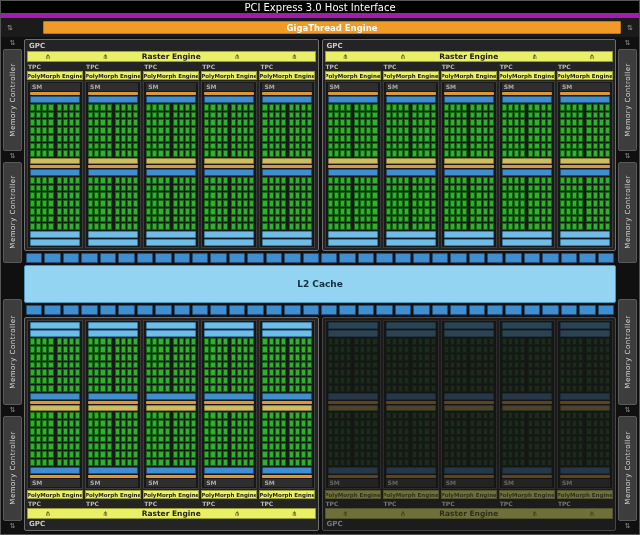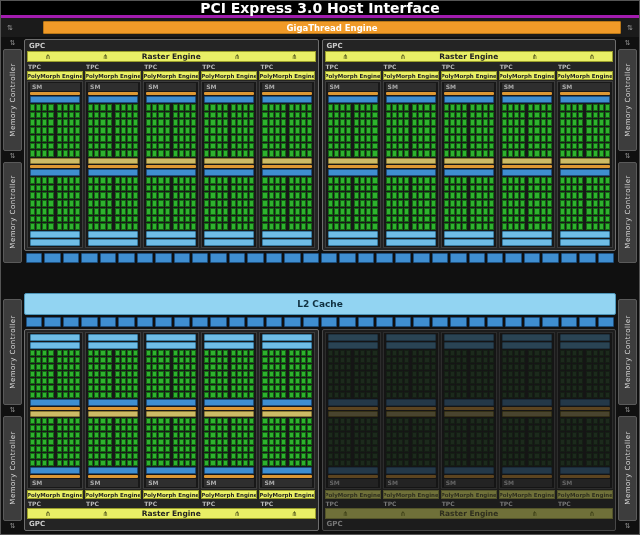--- a/index.html
+++ b/index.html
@@ -8,23 +8,23 @@
     width: 640px; height: 535px;
     background: #101010;
     border: 1px solid #555;
     display: flex; flex-direction: column;
     font-family: "DejaVu Sans", sans-serif;
     overflow: hidden;
   }
   
   .pcie {
     height: 17px; background: #000; color: #fff;
-    font-size: 14px; font-weight: bold;
+    font-size: 10px; font-weight: normal;
     display: flex; align-items: center; justify-content: center;
-    border-bottom: 3px solid #a21caf;
+    border-bottom: 5px solid #a21caf;
   }
   
   .giga-row {
     height: 19px; background: #1b1b1b;
     display: flex; align-items: center; gap: 2px; padding: 0 2px;
   }
   .giga {
     flex: 1; height: 13px;
     background: var(--gigathread-orange);
     border: 1px solid #b87718; border-radius: 1px;
@@ -52,24 +52,24 @@
   .mc-arrow { height: 9px; line-height: 9px; text-align: center; color: #8a8a8a; font-size: 7px; flex: none; }
   .center { flex: 1; display: flex; flex-direction: column; gap: 2px; min-width: 0; }
   .gpc-row { display: flex; gap: 3px; }
   .gpc-row.top { height: 212px; }
   .gpc-row.bottom { flex: 1; }
   
   .xbar { height: 10px; display: flex; gap: 2px; padding: 0 2px; }
   .xseg { flex: 1; background: var(--crossbar-blue); border: 1px solid #1e4f7d; border-radius: 1px; }
   
   .l2 {
-    height: 22px; background: var(--l2-blue);
+    height: 38px; background: var(--l2-blue);
     border: 1px solid #4e96b8; border-radius: 2px;
     color: #0f3040; font-weight: bold; font-size: 9px;
-    display: flex; align-items: center; justify-content: center; margin-top: 28px;
+    display: flex; align-items: center; justify-content: center;
   }
   
   .gpc {
     flex: 1; min-width: 0;
     border: 1px solid #6e6e6e; border-radius: 2px;
     background: #242424; padding: 2px;
     display: flex; flex-direction: column; gap: 1px;
   }
   .gpc-label { height: 8px; line-height: 8px; font-size: 7px; font-weight: bold; color: #ccc; padding-left: 2px; flex: none; }
   .raster {

